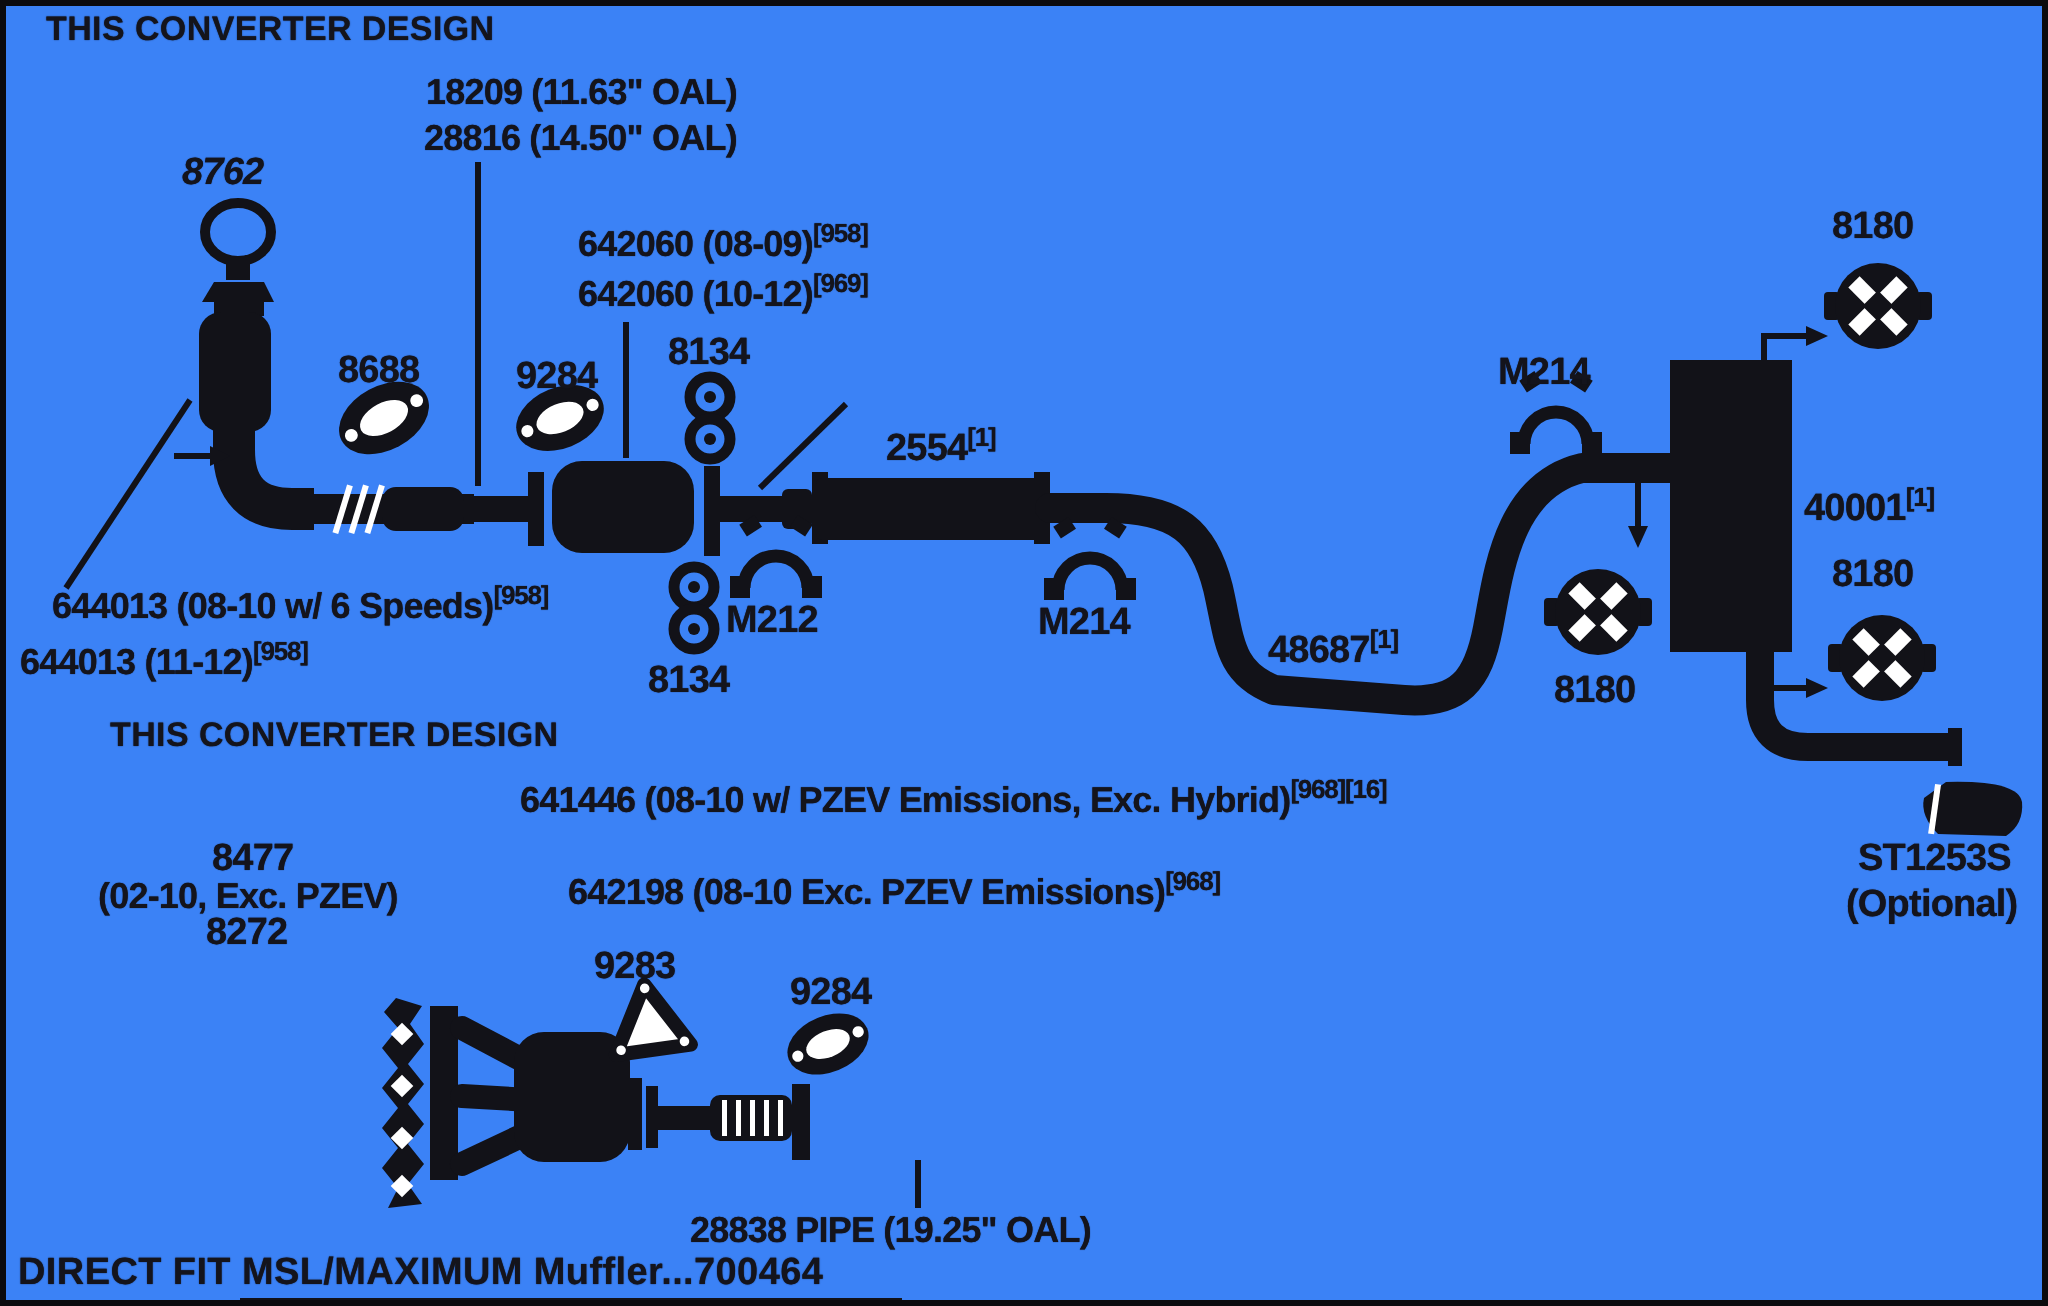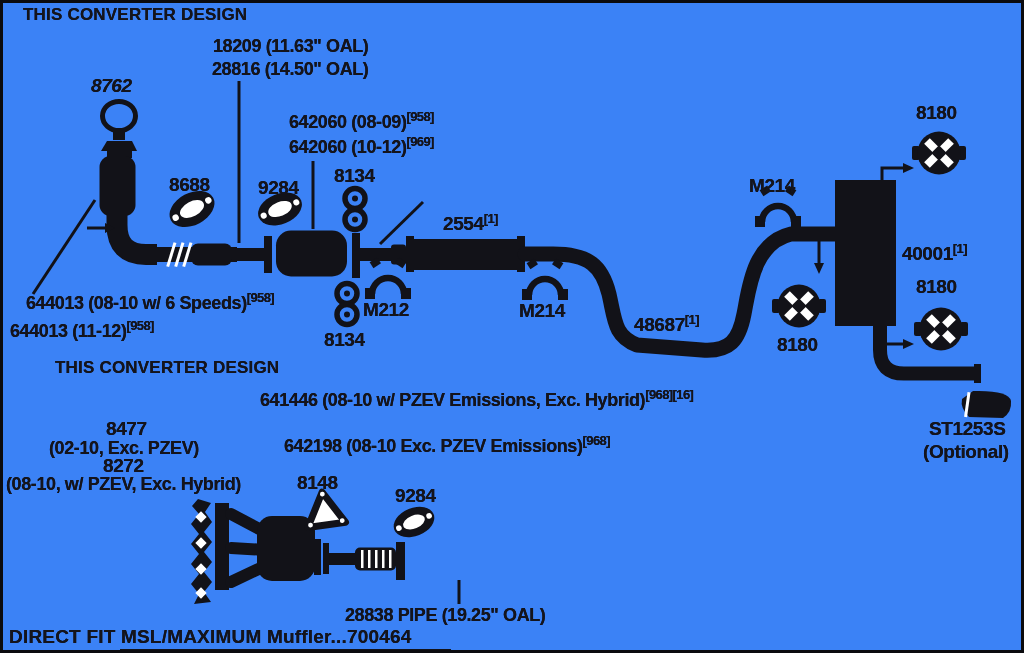--- a/index.html
+++ b/index.html
@@ -199,20 +199,19 @@
   <div class="lbl" style="left:321px;top:325px;"><span>8134</span><sup></sup></div>
   <div class="lbl" style="left:631px;top:310px;"><span>48687</span><sup>[1]</sup></div>
   <div class="lbl" style="left:774px;top:330px;"><span>8180</span><sup></sup></div>
   <div class="lbl sm" style="left:23px;top:288px;"><span>644013 (08-10 w/ 6 Speeds)</span><sup>[958]</sup></div>
   <div class="lbl sm" style="left:7px;top:316px;"><span>644013 (11-12)</span><sup>[958]</sup></div>
   <div class="lbl sm" style="left:257px;top:385px;"><span>641446 (08-10 w/ PZEV Emissions, Exc. Hybrid)</span><sup>[968][16]</sup></div>
   <div class="lbl sm" style="left:257px;top:431px;margin-left:24px;"><span>642198 (08-10 Exc. PZEV Emissions)</span><sup>[968]</sup></div>
   <div class="lbl" style="left:103px;top:414px;"><span>8477</span><sup></sup></div>
   <div class="lbl sm" style="left:46px;top:433px;"><span>(02-10, Exc. PZEV)</span><sup></sup></div>
   <div class="lbl" style="left:100px;top:451px;"><span>8272</span><sup></sup></div>
-  <div class="lbl sm" style="left:3px;top:469px;"><span>(08-10, w/ PZEV, Exc. Hybrid)</span><sup></sup></div>
-  <div class="lbl" style="left:294px;top:468px;"><span>8148</span><sup></sup></div>
+  <div class="lbl" style="left:294px;top:468px;"><span>9283</span><sup></sup></div>
   <div class="lbl" style="left:392px;top:481px;"><span>9284</span><sup></sup></div>
   <div class="lbl sm" style="left:342px;top:600px;"><span>28838 PIPE (19.25" OAL)</span><sup></sup></div>
   <div class="lbl" style="left:926px;top:414px;"><span>ST1253S</span><sup></sup></div>
   <div class="lbl" style="left:920px;top:437px;"><span>(Optional)</span><sup></sup></div>
 
 </div>
 
 </body></html>

